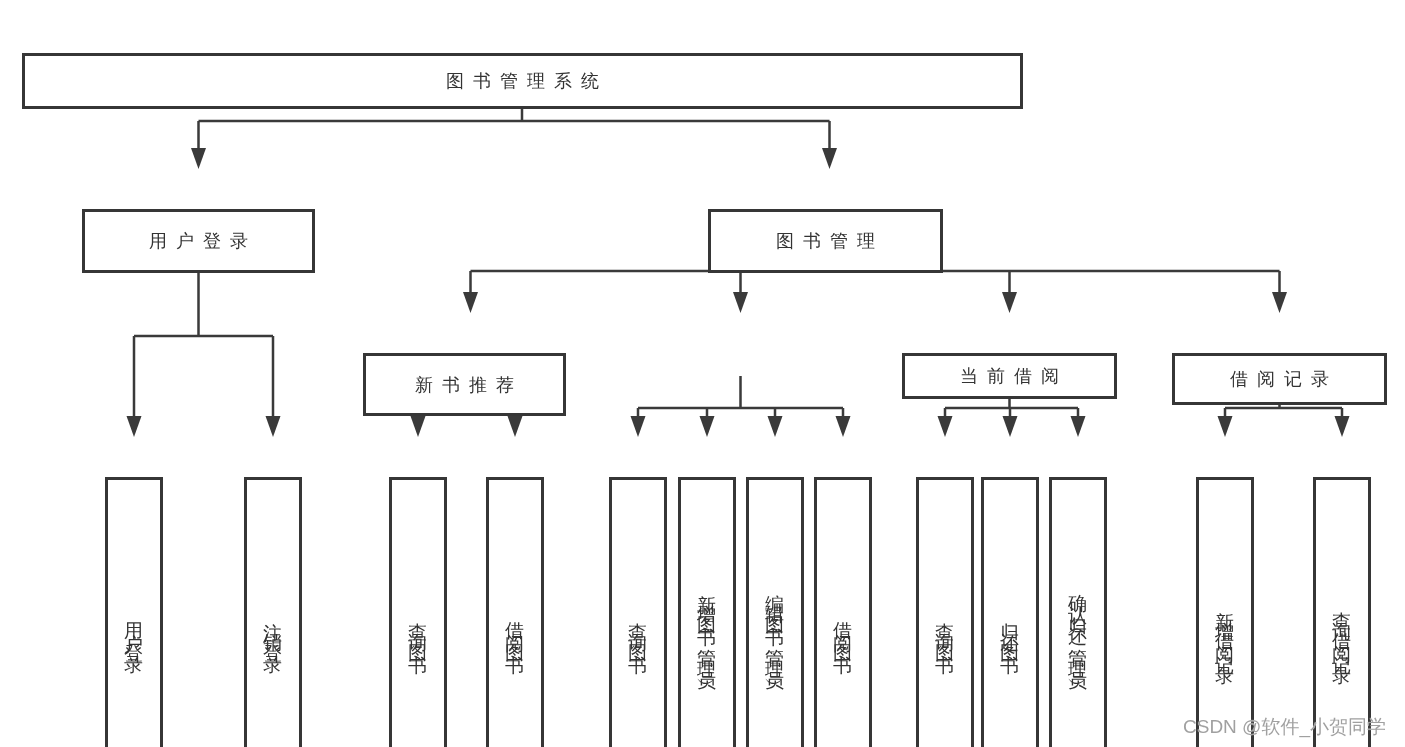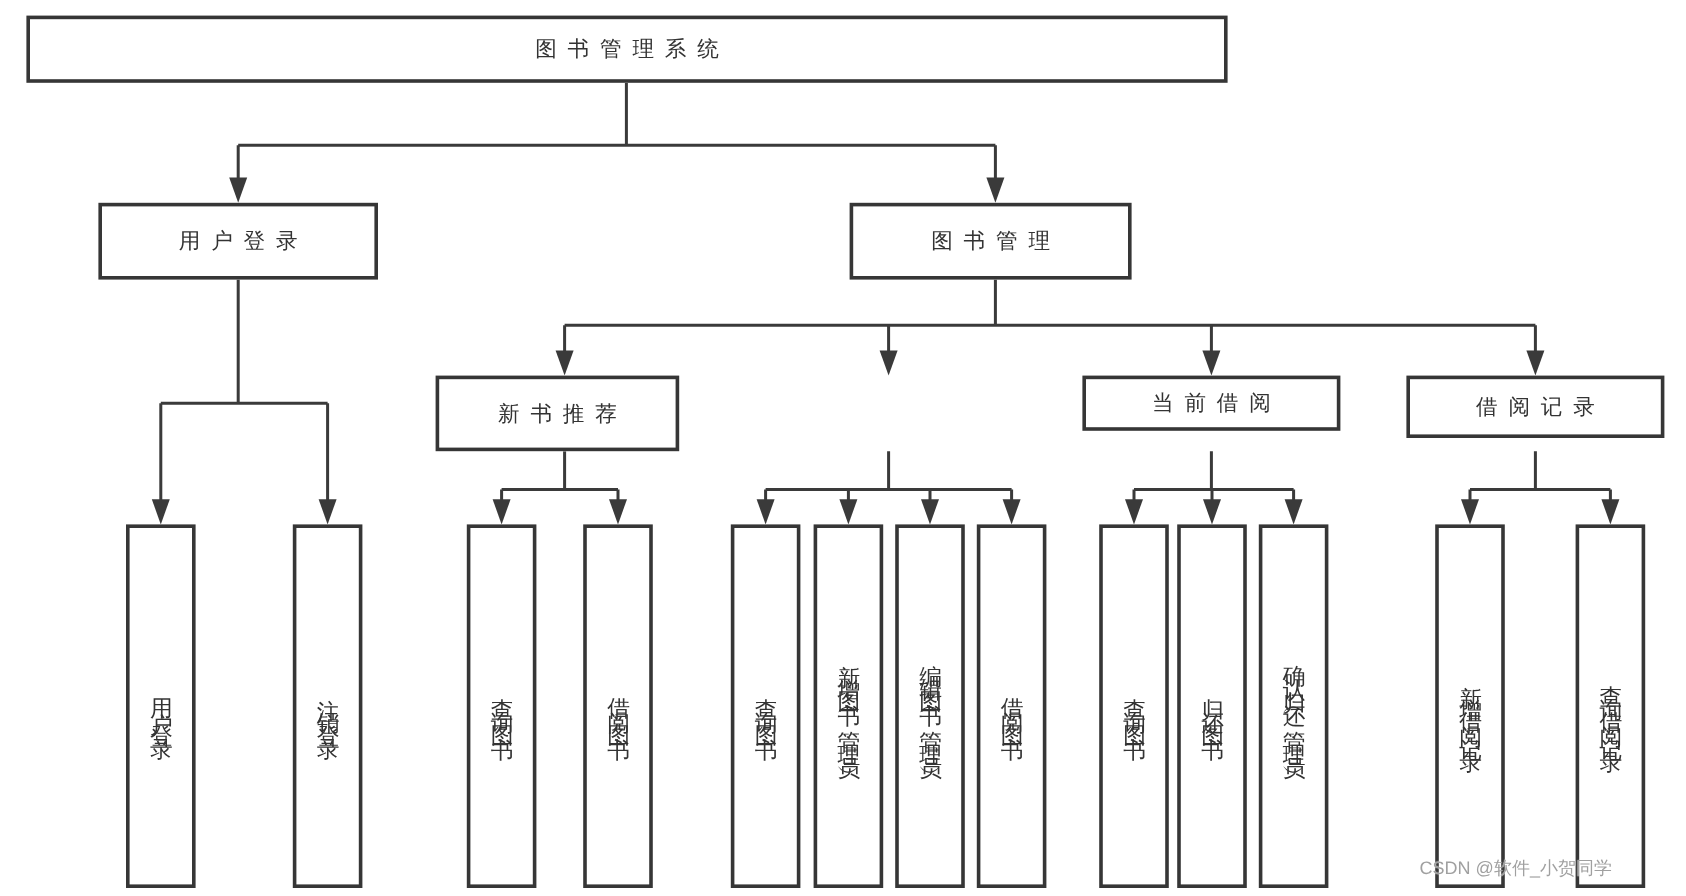--- a/index.html
+++ b/index.html
@@ -12,36 +12,37 @@
   }
   #wires{position:absolute;left:0;top:0;z-index:0;}
   .node{
     position:absolute;
     box-sizing:border-box;
     background:#ffffff;
     border:3px solid #363636;
     display:flex;align-items:center;justify-content:center;
     color:#333333;
     z-index:1;
+    margin-top:40px;
   }
   .hnode{font-size:18px;letter-spacing:9px;text-indent:9px;white-space:nowrap;}
   .vnode span{
     writing-mode:vertical-rl;
     text-orientation:mixed;
     line-height:1;
     font-size:19px;
     letter-spacing:11px;
     color:#333333;
     white-space:nowrap;
   }
   .watermark{
     position:absolute;
     left:1183px;top:714px;
     z-index:2;
-    font-size:15px;
+    font-size:19px;
     color:rgba(155,155,155,0.95);
     text-shadow:0 0 1px #ffffff;
     white-space:nowrap;
   }
 </style>
 </head>
 <body>
 
 <div id="canvas">
 

